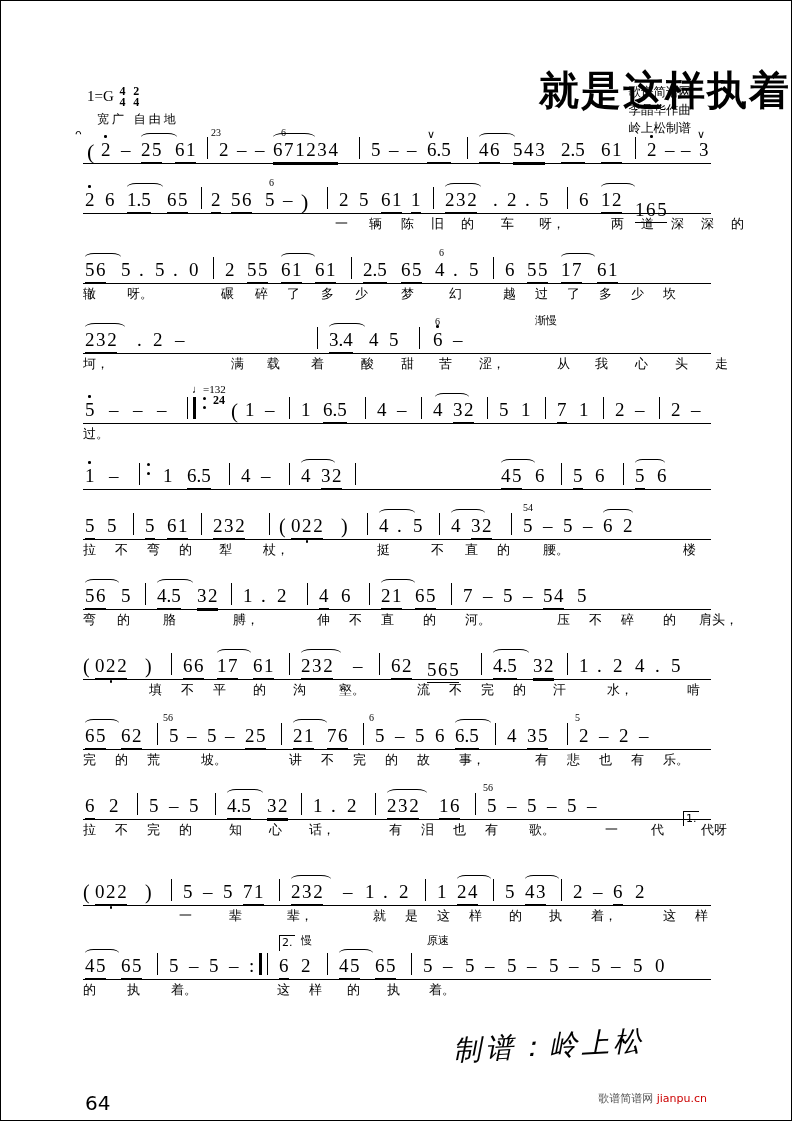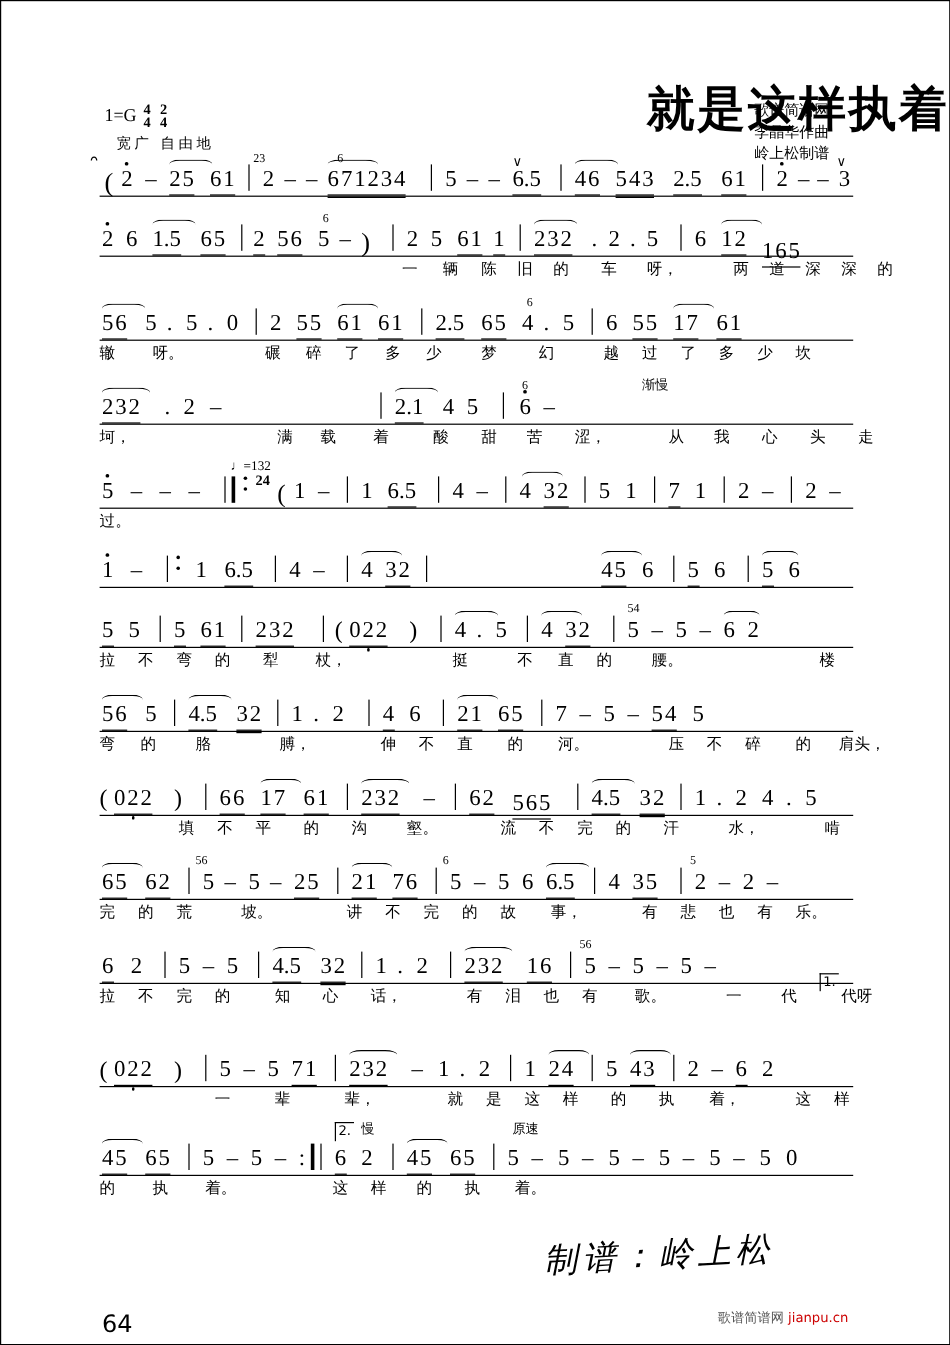--- a/index.html
+++ b/index.html
@@ -314,21 +314,21 @@
 
   <div class="sys" style="top:326px">
     <div class="line"></div>
     <span class="anno" style="left:452px;top:-14px">渐慢</span>
     <div class="notes">
       <span style="left:2px;top:2px" class="und">2 3 2</span>
       <span style="left:54px;top:2px">.</span>
       <span style="left:70px;top:2px">2</span>
       <span style="left:92px;top:2px">–</span>
       <span class="bar" style="left:234px"></span>
-      <span style="left:246px;top:2px" class="und">2.1</span>
+      <span style="left:246px;top:2px" class="und">3.4</span>
       <span style="left:286px;top:2px">4</span>
       <span style="left:306px;top:2px">5</span>
       <span class="bar" style="left:336px"></span>
       <span class="sup" style="left:352px;top:-11px">6</span>
       <span style="left:350px;top:2px" class="dotl">6</span>
       <span style="left:370px;top:2px">–</span>
       <span class="tie" style="left:2px;top:-4px;width:40px"></span>
       <span class="tie" style="left:246px;top:-4px;width:36px"></span>
     </div>
     <div class="lyr">

